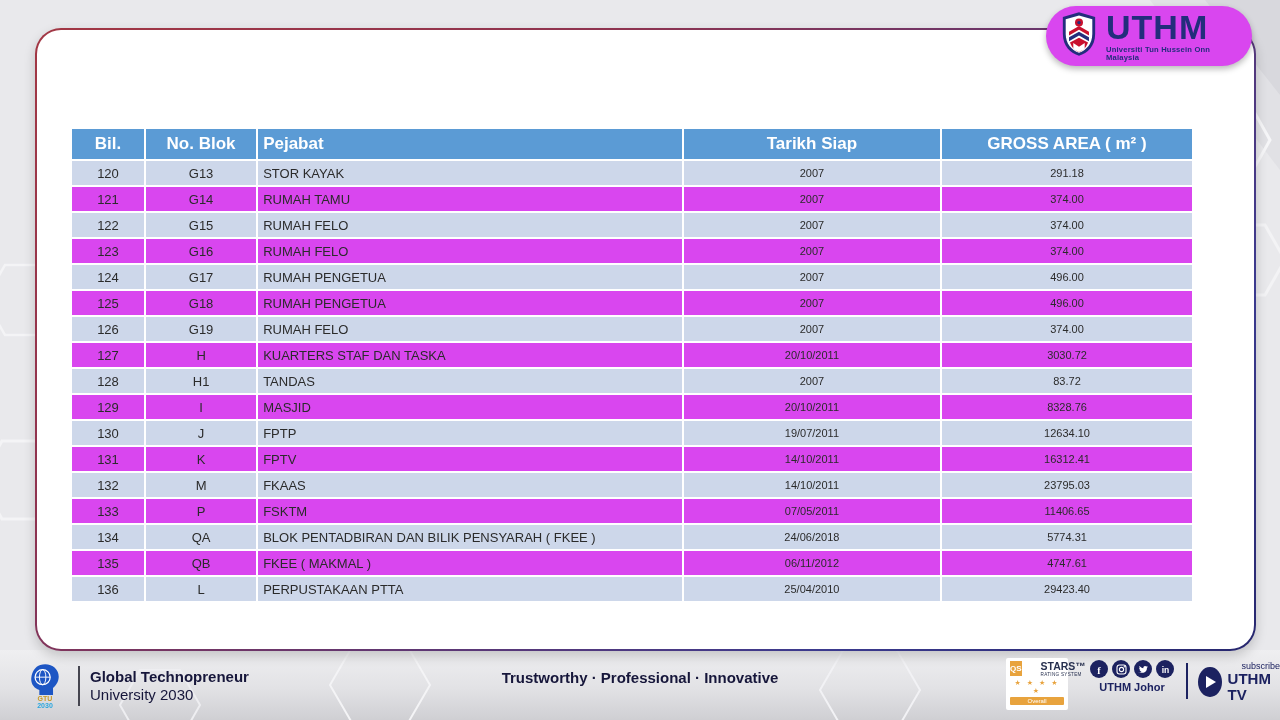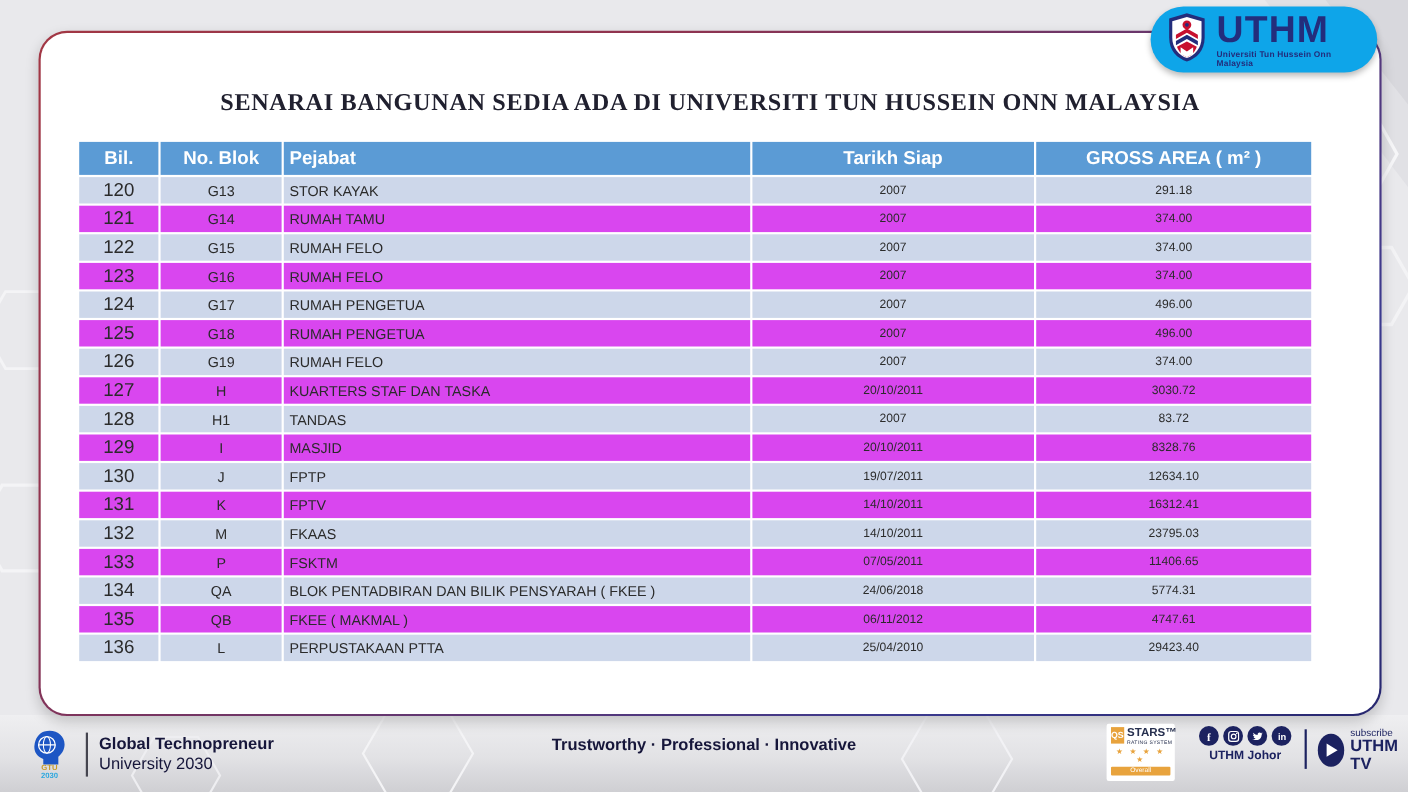--- a/index.html
+++ b/index.html
@@ -29,25 +29,25 @@
   table { border-collapse:separate; border-spacing:2px; width:100%; table-layout:fixed; }
   th { background:#5b9bd5; color:#ffffff; font-size:17px; font-weight:bold; height:30px; }
   td { font-size:13px; color:#2b2b2b; height:24px; vertical-align:middle; }
   tr.dark  td { background:#cdd7ea; }
   tr.light td { background:#d946ef; }
   .c0 { width:68px;  text-align:center; }
   .c1 { width:104px; text-align:center; }
   .c2 { width:400px; text-align:left; padding-left:5px; }
   .c3 { width:242px; text-align:center; }
   .c4 { width:236px; text-align:center; }
-  td.c0 { font-size:17px; }
+  td.c0 { font-size:13px; }
   td.c3, td.c4 { font-size:11px; }
 
   
-  .pill { position:absolute; left:1046px; top:6px; width:206px; height:60px; background:#0ea5e9;
+  .pill { position:absolute; left:1046px; top:6px; width:206px; height:60px; background:#d946ef;
           border-radius:32px; box-shadow:0 3px 6px rgba(0,0,0,.28); z-index:4;
           display:flex; align-items:center; padding:0 14px; gap:8px; }
   .pill .wordmark { display:flex; flex-direction:column; line-height:1; }
   .pill .acronym { font-size:34px; font-weight:bold; color:#232d7c; letter-spacing:1px; }
   .pill .sub { font-size:7.6px; font-weight:bold; color:#232d7c; margin-top:2px; letter-spacing:.2px; }
 
   
   .gtu { position:absolute; left:22px; top:663px; display:flex; align-items:center; gap:10px; z-index:2; }
   .gtu-logo { display:flex; flex-direction:column; align-items:center; width:46px; }
   .gtu-logo .l1 { font-size:7px; font-weight:bold; color:#c79a27; line-height:1; margin-top:-2px; }
@@ -55,21 +55,21 @@
   .gtu-divider { width:2px; height:40px; background:#45454f; }
   .gtu-text { display:flex; flex-direction:column; color:#16163a; line-height:1.25; }
   .gtu-text .t1 { font-size:15px; font-weight:bold; }
   .gtu-text .t2 { font-size:15px; }
 
   .tagline { position:absolute; left:0; top:669px; width:1280px; text-align:center;
              font-size:15px; font-weight:bold; color:#16163a; z-index:2; }
 
   .qs-badge { position:absolute; left:1006px; top:658px; width:62px; height:52px; background:#ffffff;
               border-radius:2px; padding:3px 4px 2px 4px; z-index:2; display:flex; flex-direction:column; }
-  .qs-top { display:flex; gap:3px; align-items:center; }
+  .qs-top { display:flex; gap:19px; align-items:center; }
   .qs-sq { width:15px; height:15px; background:#e8a33d; color:#ffffff; font-size:8px; font-weight:bold;
            display:flex; align-items:center; justify-content:center; }
   .qs-right { display:flex; flex-direction:column; }
   .qs-stars-word { font-size:10.5px; font-weight:bold; color:#27304f; line-height:1; }
   .qs-rating { font-size:4.6px; color:#27304f; letter-spacing:.3px; }
   .qs-starrow { font-size:7px; color:#e8a33d; letter-spacing:2px; text-align:center; margin-top:2px; }
   .qs-overall { margin-top:2px; background:#e8a33d; color:#ffffff; font-size:6px; text-align:center;
                 border-radius:1px; padding:1px 0; }
 
   .social { position:absolute; left:1090px; top:660px; display:flex; flex-direction:column; align-items:center; z-index:2; }
@@ -80,21 +80,21 @@
   .social-caption { font-size:11px; font-weight:bold; color:#1c2260; margin-top:3px; }
 
   .soc-divider { position:absolute; left:1186px; top:663px; width:2px; height:36px; background:#1c2260; z-index:2; }
 
   .yt { position:absolute; left:1198px; top:662px; display:flex; align-items:center; gap:6px; z-index:2; }
   .yt-circle { width:30px; height:30px; border-radius:50%; background:#1c2260; display:flex;
                align-items:center; justify-content:center; }
   .yt-play { width:0; height:0; border-left:10px solid #ffffff; border-top:6px solid transparent;
              border-bottom:6px solid transparent; margin-left:2px; }
   .yt-text { display:flex; flex-direction:column; line-height:1.05; color:#1c2260; }
-  .yt-sub { font-size:9px; }
+  .yt-sub { font-size:9px;text-align:right; }
   .yt-name { font-size:15px; font-weight:bold; }
 </style>
 </head>
 <body>
 
 <div class="stage">
 
   <svg class="deco" width="1280" height="720" viewBox="0 0 1280 720">
     <polygon points="1150,0 1280,0 1280,170" fill="#dfdfe3" opacity="0.8"></polygon>
     <polygon points="1205,0 1280,0 1280,95" fill="#d6d6db" opacity="0.8"></polygon>
@@ -113,21 +113,20 @@
       <polygon points="330,35 355,-8 405,-8 430,35 405,78 355,78" fill="none" stroke="#f4f4f6" stroke-width="2"></polygon>
       <polygon points="820,40 845,-3 895,-3 920,40 895,83 845,83" fill="none" stroke="#f2f2f5" stroke-width="2"></polygon>
       <polygon points="120,55 140,20 180,20 200,55 180,90 140,90" fill="none" stroke="#eeeef1" stroke-width="2"></polygon>
     </svg>
   </div>
 
   <div class="card-border">
     <div class="card"></div>
   </div>
 
-  <div class="slide-title">SENARAI BANGUNAN SEDIA ADA DI UNIVERSITI TUN HUSSEIN ONN MALAYSIA</div>
 
   <div class="tbl-wrap">
     <table>
       <thead>
           <tr id="thead-row">
             <th class="c0">Bil.</th>
             <th class="c1">No. Blok</th>
             <th class="c2">Pejabat</th>
             <th class="c3">Tarikh Siap</th>
             <th class="c4">GROSS AREA ( m² )</th>

